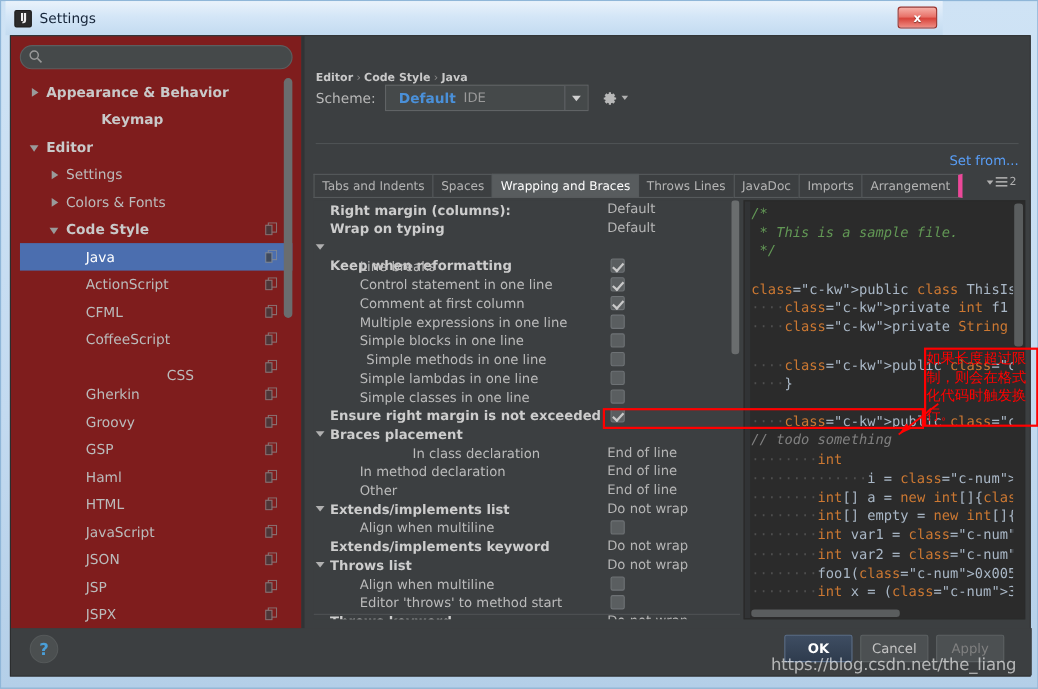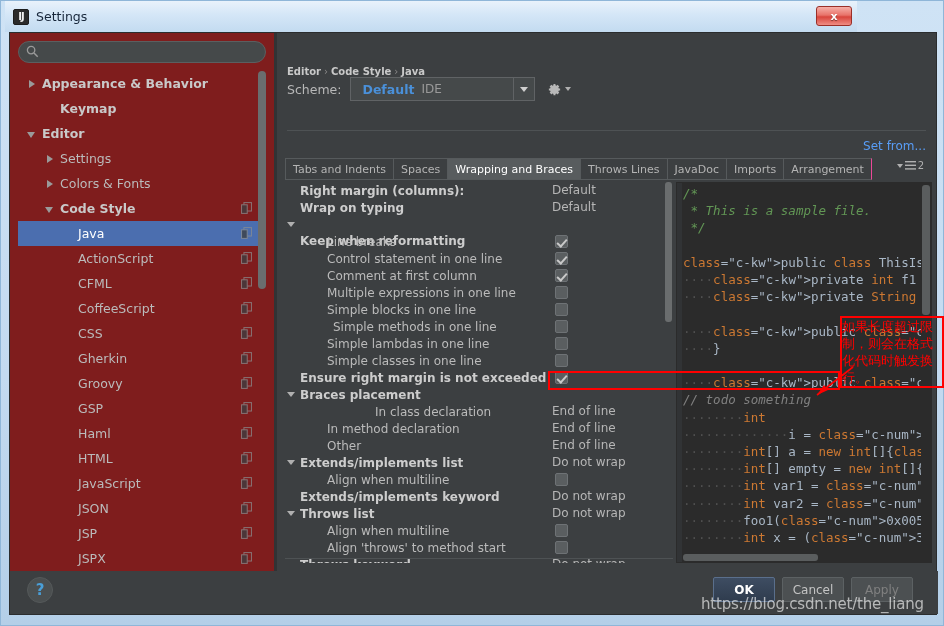--- a/index.html
+++ b/index.html
@@ -170,21 +170,21 @@
   #tabs {
     position: absolute; left: 8px; top: 125px; height: 22px;
     display: flex; align-items: stretch;
   }
   .tab {
     border: 1px solid #565a5c; border-right: 0;
     background: #3c3f41; color: #b4b4b4;
     font-size: 11px; padding: 0 7px;
     display: flex; align-items: center; cursor: pointer;
   }
-  .tab:last-child { border-right: 1px solid #ec4899; }
+  .tab:last-child { border-right: 4px solid #ec4899; }
   .tab.active { background: #585c5e; color: #ffffff; }
   #tab-extra {
     position: absolute; right: 12px; top: 127px;
     display: flex; align-items: center; color: #b0b0b0; font-size: 10px;
     cursor: pointer;
   }
   #tab-extra .caret {
     width: 0; height: 0; margin-right: 2px;
     border-left: 3.5px solid transparent; border-right: 3.5px solid transparent;
     border-top: 4px solid #b0b0b0;
@@ -339,21 +339,21 @@
           <circle cx="5.5" cy="5.5" r="4" fill="none" stroke="#9a9a9a" stroke-width="1.4"></circle>
           <line x1="8.6" y1="8.6" x2="12.6" y2="12.6" stroke="#9a9a9a" stroke-width="1.6"></line>
         </svg>
         <input id="search-input" type="text" placeholder="" style="">
       </div>
       <div id="tree">
         <div class="tree-row bold" style="padding-left: 8px;">
             <span class="twisty right"></span>
             <span>Appearance &amp; Behavior</span>
           </div>
-          <div class="tree-row bold" style="padding-left: 26px;">
+          <div class="tree-row bold" style="padding-left: 26px; gap: 32px;">
             <span class="twisty"></span>
             <span>Keymap</span>
           </div>
           <div class="tree-row bold" style="padding-left: 8px;">
             <span class="twisty down"></span>
             <span>Editor</span>
           </div>
           <div class="tree-row" style="padding-left: 26px;">
             <span class="twisty right"></span>
             <span>Settings</span>
@@ -395,21 +395,21 @@
             </svg>
           </div>
           <div class="tree-row" style="padding-left: 44px;">
             <span class="twisty"></span>
             <span>CoffeeScript</span>
             <svg class="copy-icon" viewBox="0 0 12 13">
               <rect x="3.2" y="0.6" width="8.2" height="9.2" fill="none" stroke="#8c8f91" stroke-width="1.1"></rect>
               <rect x="0.6" y="3" width="6.2" height="9.4" fill="#3c3f41" stroke="#8c8f91" stroke-width="1.1"></rect>
             </svg>
           </div>
-          <div class="tree-row" style="padding-left: 44px;">
+          <div class="tree-row" style="padding-left: 44px; flex-direction: column;">
             <span class="twisty"></span>
             <span>CSS</span>
             <svg class="copy-icon" viewBox="0 0 12 13">
               <rect x="3.2" y="0.6" width="8.2" height="9.2" fill="none" stroke="#8c8f91" stroke-width="1.1"></rect>
               <rect x="0.6" y="3" width="6.2" height="9.4" fill="#3c3f41" stroke="#8c8f91" stroke-width="1.1"></rect>
             </svg>
           </div>
           <div class="tree-row" style="padding-left: 44px;">
             <span class="twisty"></span>
             <span>Gherkin</span>
@@ -634,21 +634,21 @@
               <span class="opt-label" style="margin-left: 0px;">Throws list</span>
               <span class="opt-value">Do not wrap</span>
             </div>
             <div class="opt-row" style="padding-left: 2px;">
               <span class="opt-twisty"></span>
               <span class="opt-label" style="margin-left: 27px;">Align when multiline</span>
               <span class="opt-check"></span>
             </div>
             <div class="opt-row" style="padding-left: 2px;">
               <span class="opt-twisty"></span>
-              <span class="opt-label" style="margin-left: 27px;">Align 'throws' to method start</span>
+              <span class="opt-label" style="margin-left: 27px;">Editor 'throws' to method start</span>
               <span class="opt-check"></span>
             </div>
             <div class="opt-row group" style="padding-left: 2px;">
               <span class="opt-twisty"></span>
               <span class="opt-label" style="margin-left: 0px;">Throws keyword</span>
               <span class="opt-value">Do not wrap</span>
             </div>
             <div id="opt-scroll"></div>
           <div id="opt-bottom-rule"></div>
         </div>

